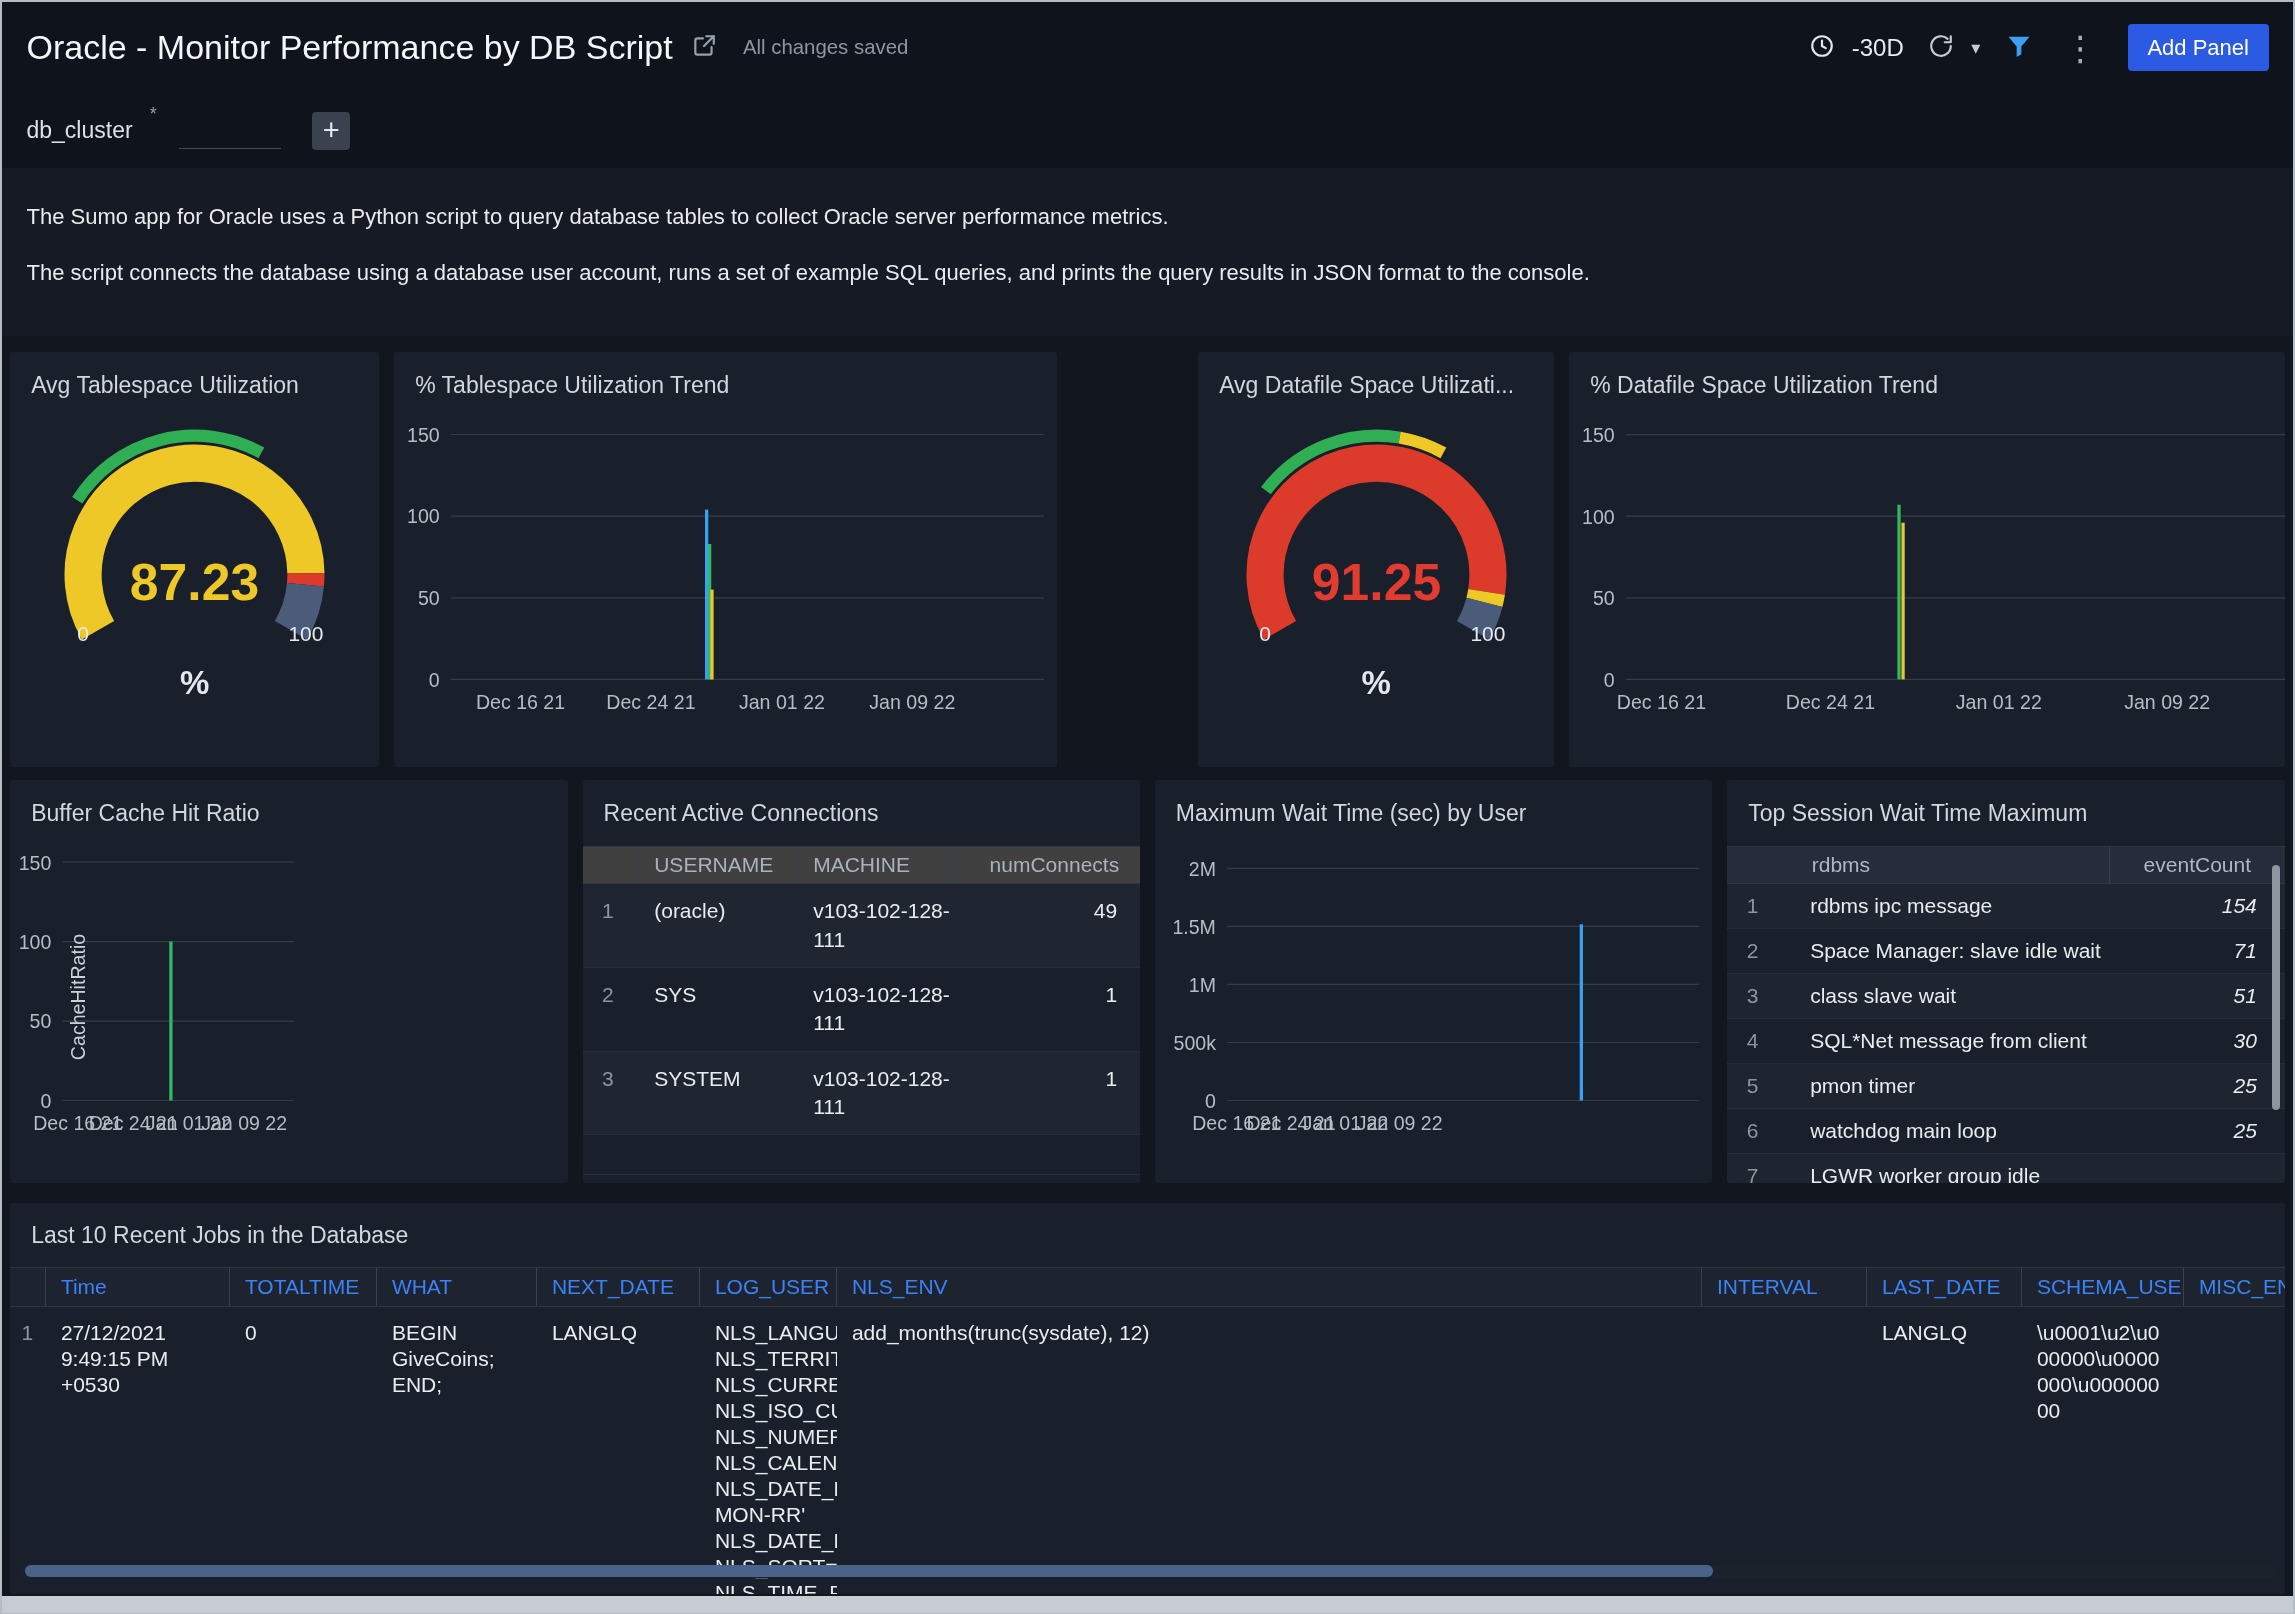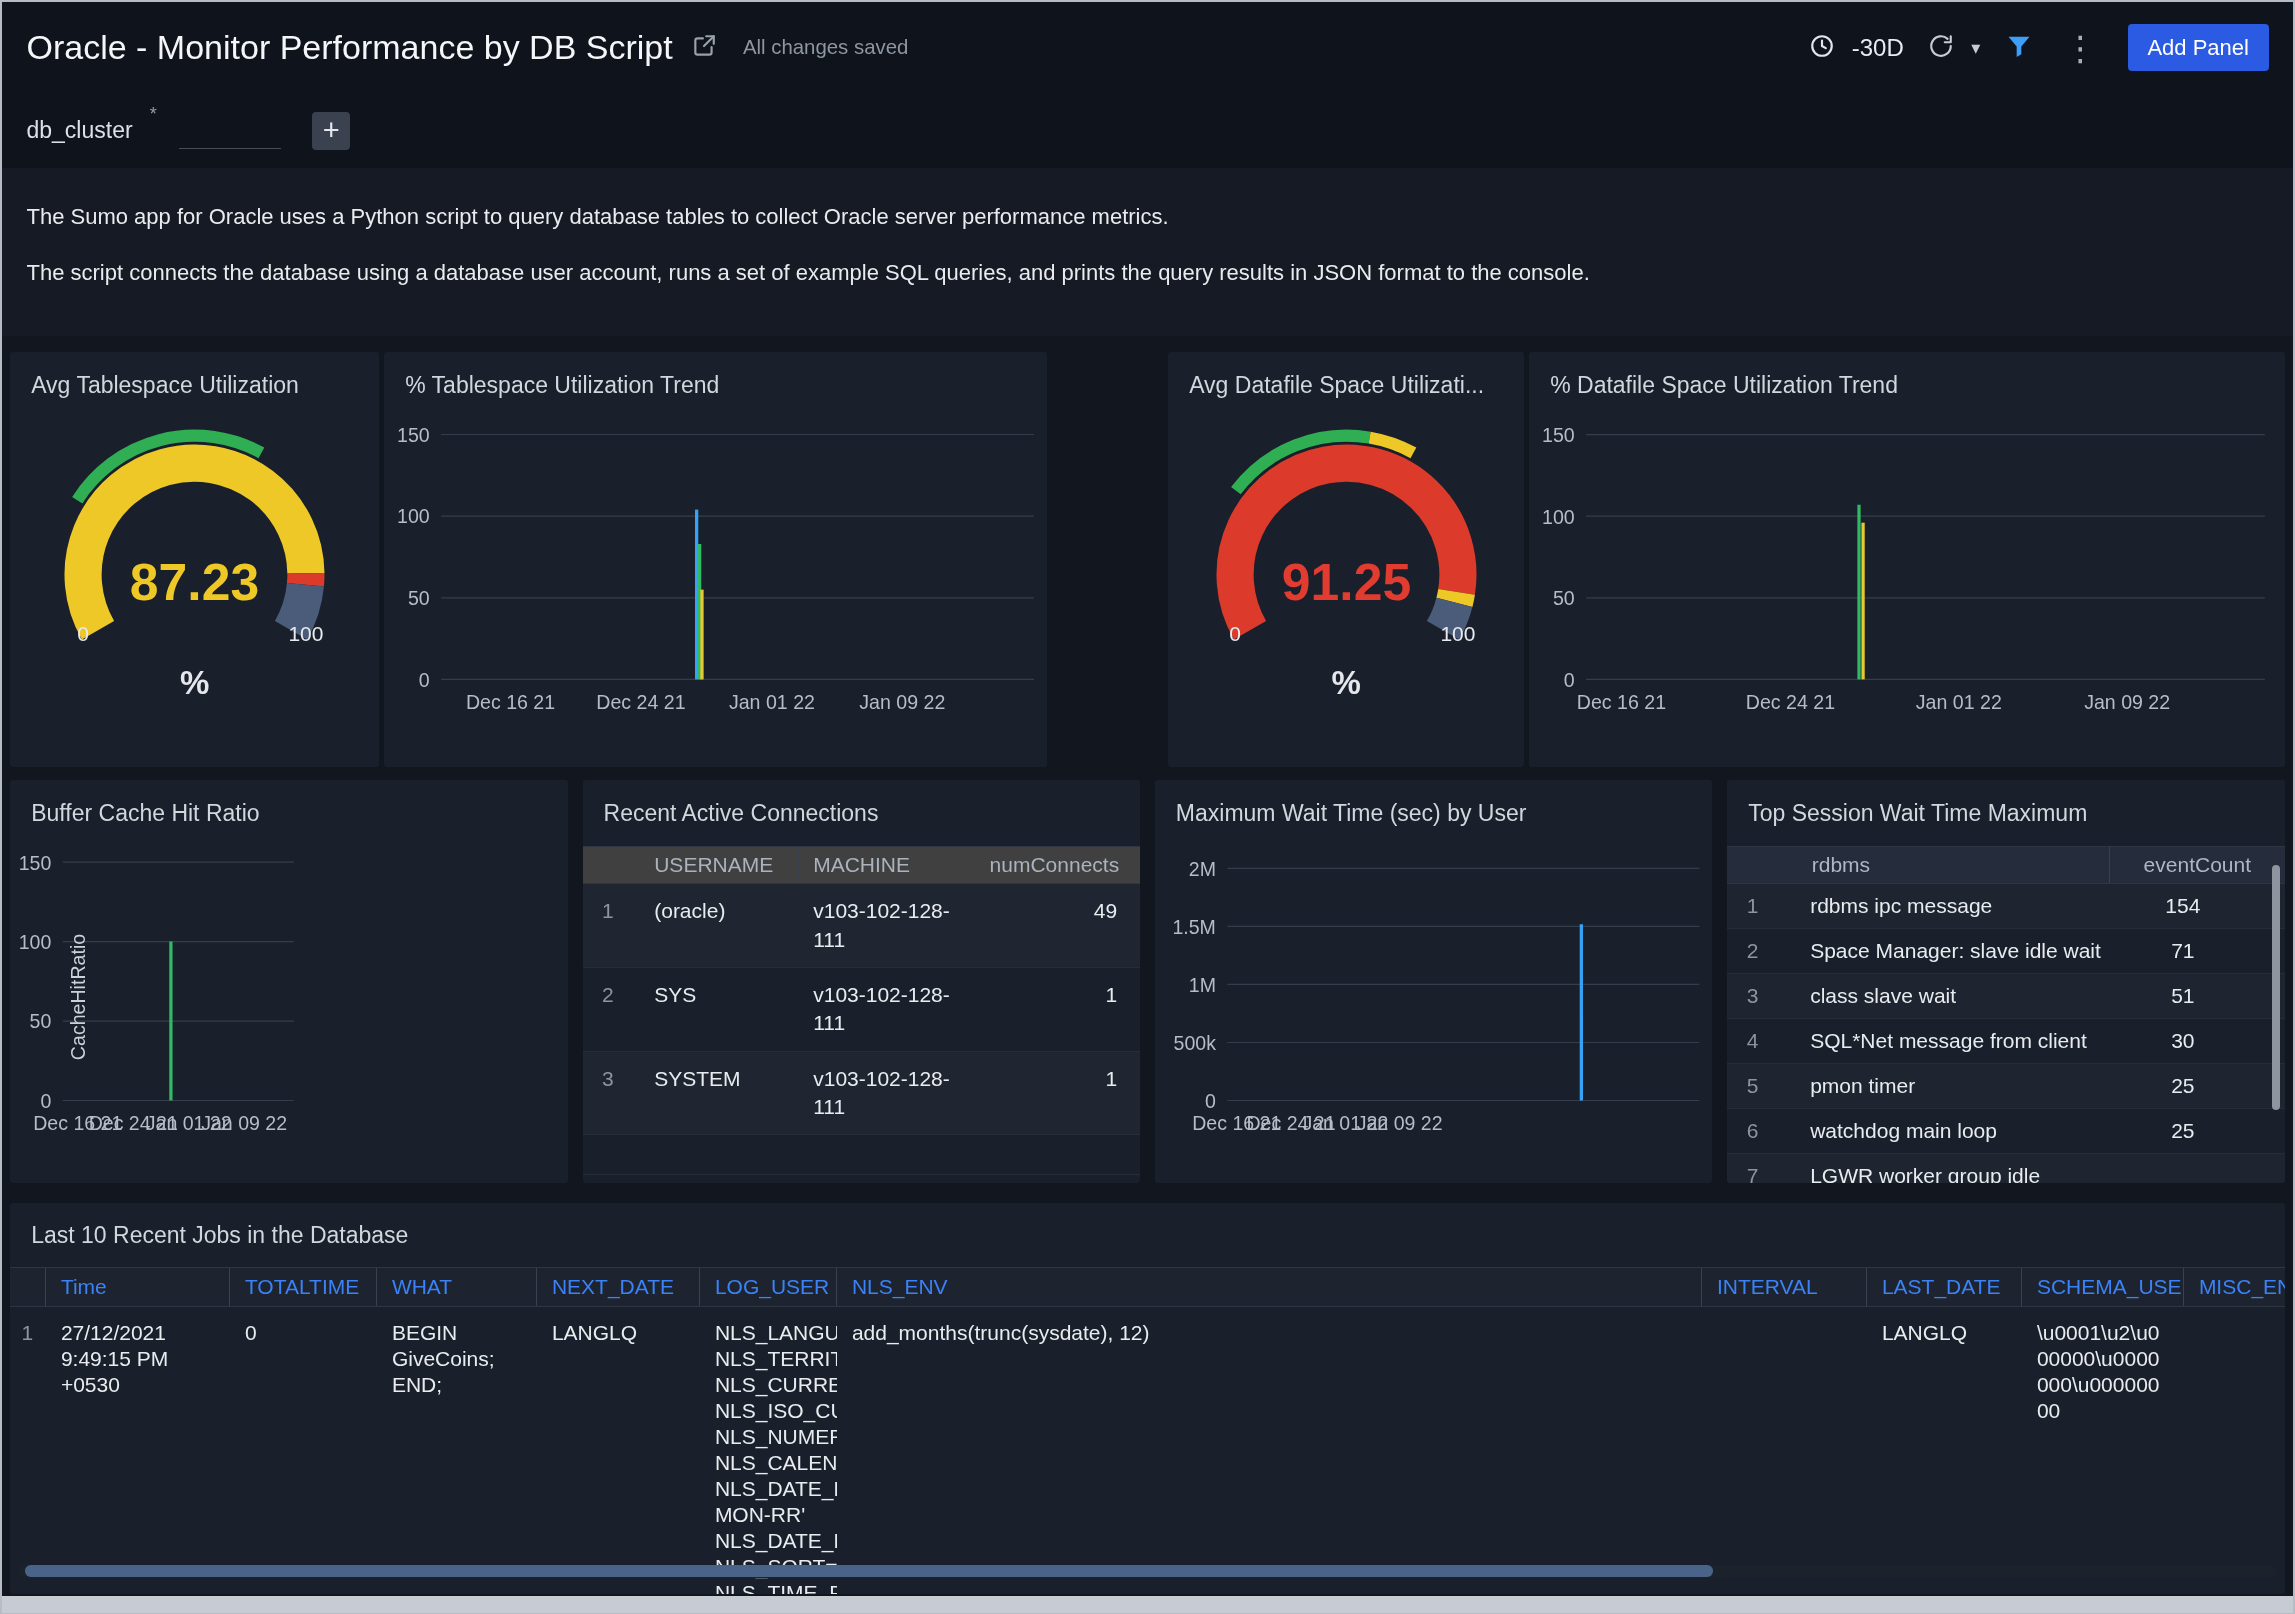--- a/index.html
+++ b/index.html
@@ -25,21 +25,21 @@
   .filter-label{font-size:23px;color:#dde1e6;}
   .filter-star{font-size:18px;color:#959da8;align-self:flex-start;margin-top:11.4px;}
   .cluster-input{width:98px;height:33px;background:transparent;border:none;outline:none;
     border-bottom:1.6px solid #454d5b;color:#e9ecef;font-size:21px;margin-left:4.9px;}
   .plus-btn{width:38px;height:38px;margin-left:14.7px;background:#3a4250;border:none;border-radius:4.1px;
     color:#e4e8ec;font-size:29px;line-height:1;cursor:pointer;display:flex;align-items:center;justify-content:center;}
   
   .desc{height:168px;box-sizing:border-box;background:#151a24;padding:33px 24.5px 0;}
   .desc p{margin:0 0 24.5px;font-size:22px;line-height:1.45;color:#e9ebee;}
   
-  .row1{display:flex;gap:5px;height:415px;margin:16.3px 8.2px 0;}
+  .row1{display:flex;gap:15px;height:415px;margin:16.3px 8.2px 0;}
   .row2{display:flex;gap:14.7px;height:403px;margin:13px 8.2px 0;}
   .panel{background:#1a202b;border-radius:3.3px;overflow:hidden;position:relative;box-sizing:border-box;}
   .panel-title{font-size:23px;color:#d2d7dd;font-weight:500;padding:19.6px 21px 6.5px;white-space:nowrap;
     overflow:hidden;text-overflow:ellipsis;}
   .p-g1{width:369px;} .p-t1{width:663px;} .row1-spacer{width:111px;} .p-g2{width:356px;} .p-t2{flex:1;}
   .row2 .panel{flex:1;}
   .chart{margin-top:4.9px;height:307px;}
   .chart2{margin-top:4.9px;height:300px;}
   .gauge-wrap{margin:21px auto 0;width:323px;}
   .gauge-unit{text-align:center;font-size:33px;font-weight:700;color:#e4e7eb;margin-top:14.7px;}
@@ -63,21 +63,21 @@
   .wait-table{margin-top:13px;}
   .wait-head,.wait-row{display:grid;grid-template-columns:65px 1fr 176px;}
   .wait-head{height:36px;line-height:36px;background:#252d3c;border-top:0.8px solid #2e3644;
     border-bottom:0.8px solid #2e3644;color:#aeb6c2;font-size:21px;}
   .wait-head .wc-event{padding-left:19.6px;}
   .wait-head .wc-count{border-left:0.8px solid #39414e;text-align:center;}
   .wait-row{height:44px;line-height:44px;border-bottom:0.8px solid #262d39;font-size:21px;}
   .wait-row:nth-child(odd){background:#1e2531;}
   .wait-row .idx{color:#8d95a1;padding-left:19.6px;}
   .wait-row .evt{padding-left:18px;color:#e9ecef;overflow:hidden;text-overflow:ellipsis;white-space:nowrap;}
-  .wait-row .cnt{text-align:center;padding-right:28px;}
+  .wait-row .cnt{text-align:right;padding-right:28px;font-style:italic;}
   .vscroll{position:absolute;right:4.9px;top:85px;width:8.2px;height:245px;border-radius:4.1px;background:#8f959e;}
   
   .jobs-panel{margin:19.6px 8.2px 0;height:391px;background:#1a202b;border-radius:3.3px;position:relative;overflow:hidden;}
   .jobs-table{margin-top:11.4px;}
   .jobs-head,.jobs-row{display:grid;grid-template-columns:36px 184px 147px 160px 163px 137px 865px 165px 155px 162px 104px;}
   .jobs-head{height:38px;line-height:38px;background:#1d2430;border-top:0.8px solid #2e3644;
     border-bottom:0.8px solid #2e3644;color:#3b82f6;font-size:21px;}
   .jobs-head .jh{border-right:0.8px solid #39414e;padding-left:14.7px;overflow:hidden;white-space:nowrap;}
   .jobs-head .jh:last-child{border-right:none;}
   .jobs-row{font-size:21px;}

